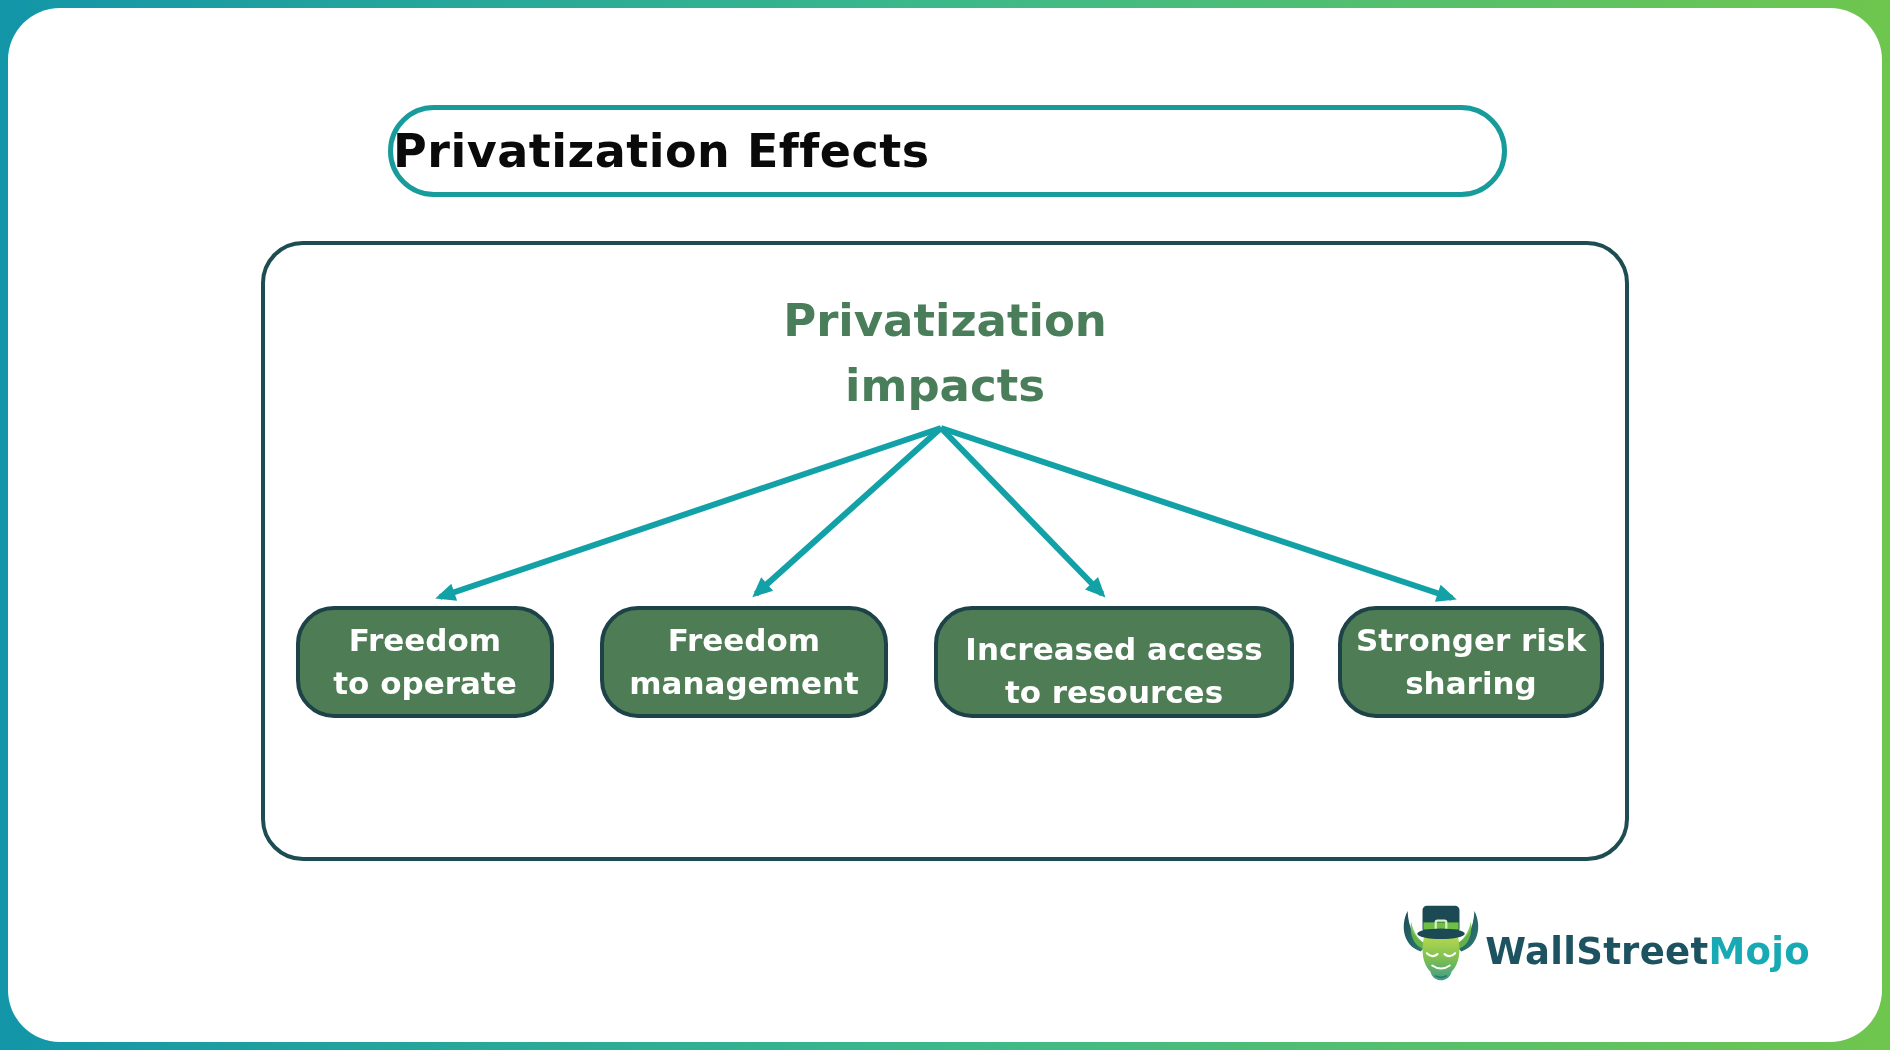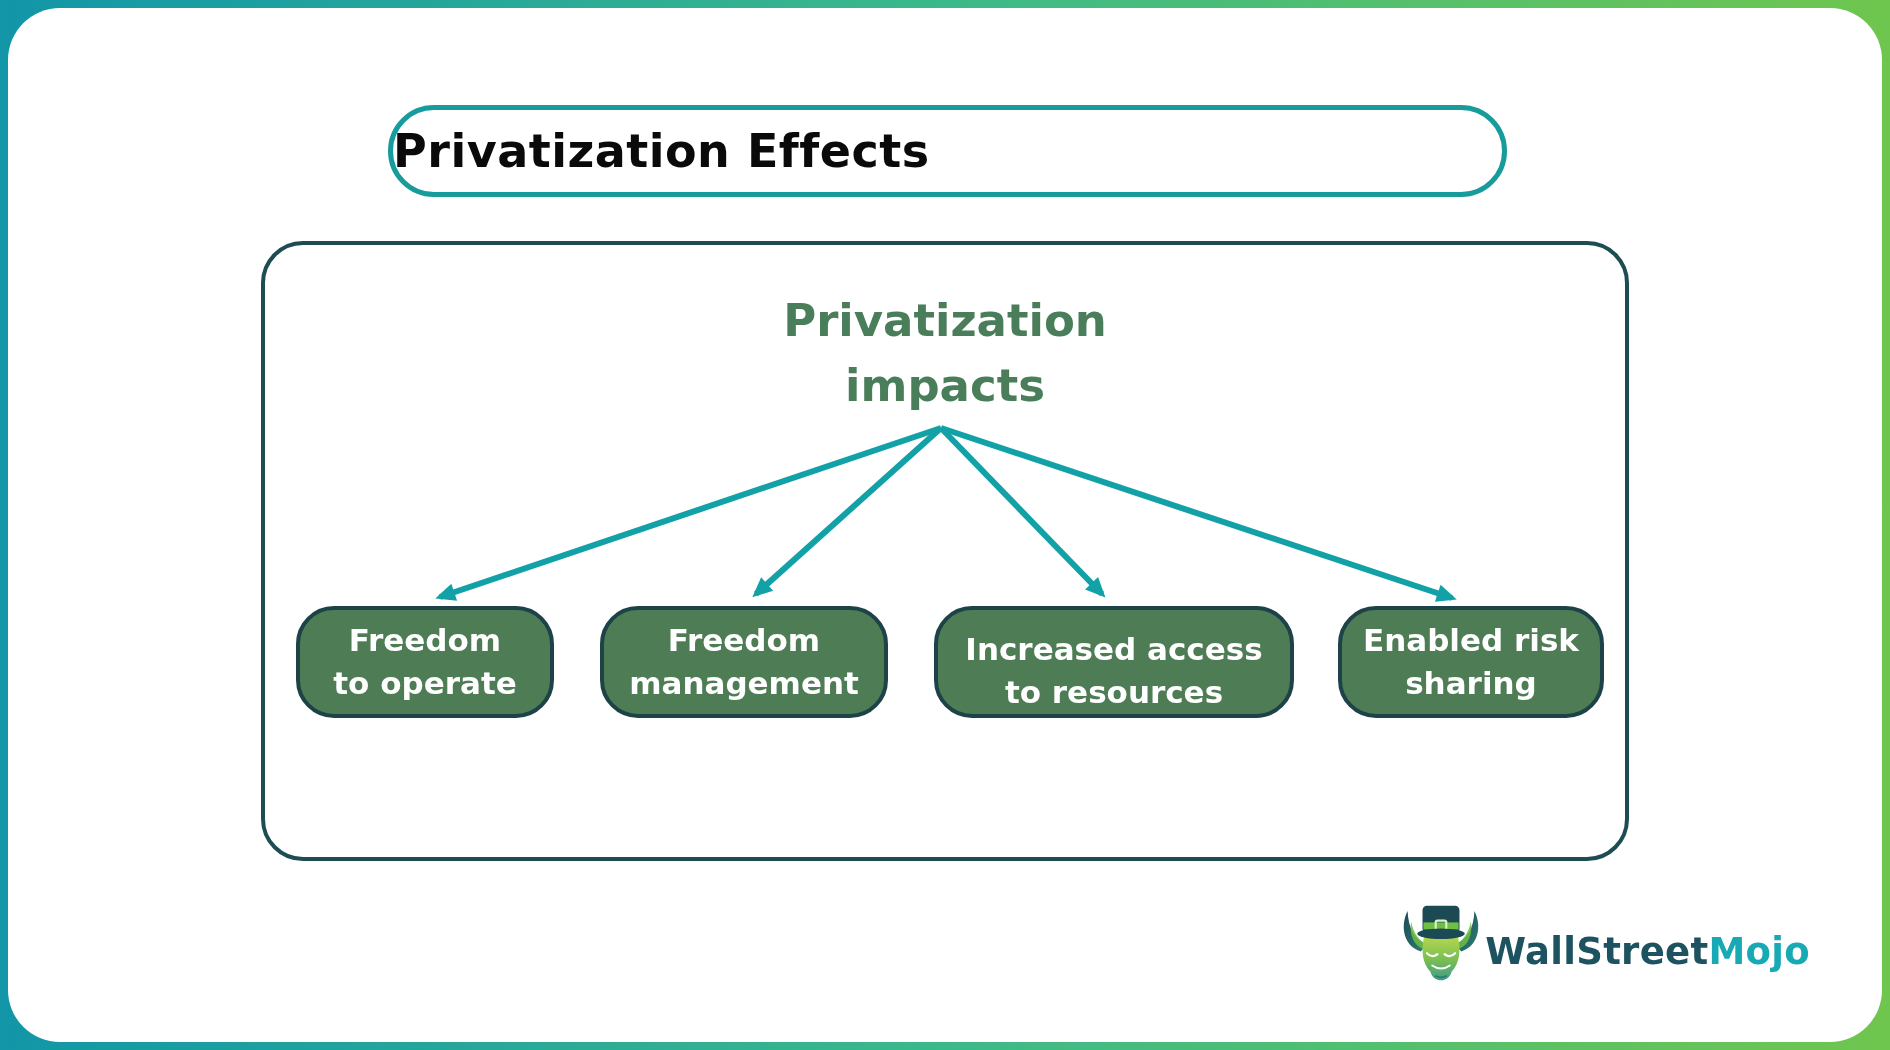--- a/index.html
+++ b/index.html
@@ -124,21 +124,21 @@
   </div>
   <div class="node-box node-2">
     <span>Freedom
 management</span>
   </div>
   <div class="node-box node-3">
     <span>Increased access
 to resources</span>
   </div>
   <div class="node-box node-4">
-    <span>Enabled risk
+    <span>Stronger risk
 sharing</span>
   </div>
 
   <div class="logo">
     <svg class="logo-icon" viewBox="0 0 100 115">
       <defs>
         <linearGradient id="faceGrad" x1="0" y1="0" x2="0" y2="1">
           <stop offset="0" stop-color="#b8d84e"></stop>
           <stop offset="0.55" stop-color="#79bd52"></stop>
           <stop offset="1" stop-color="#3f9c8c"></stop>

